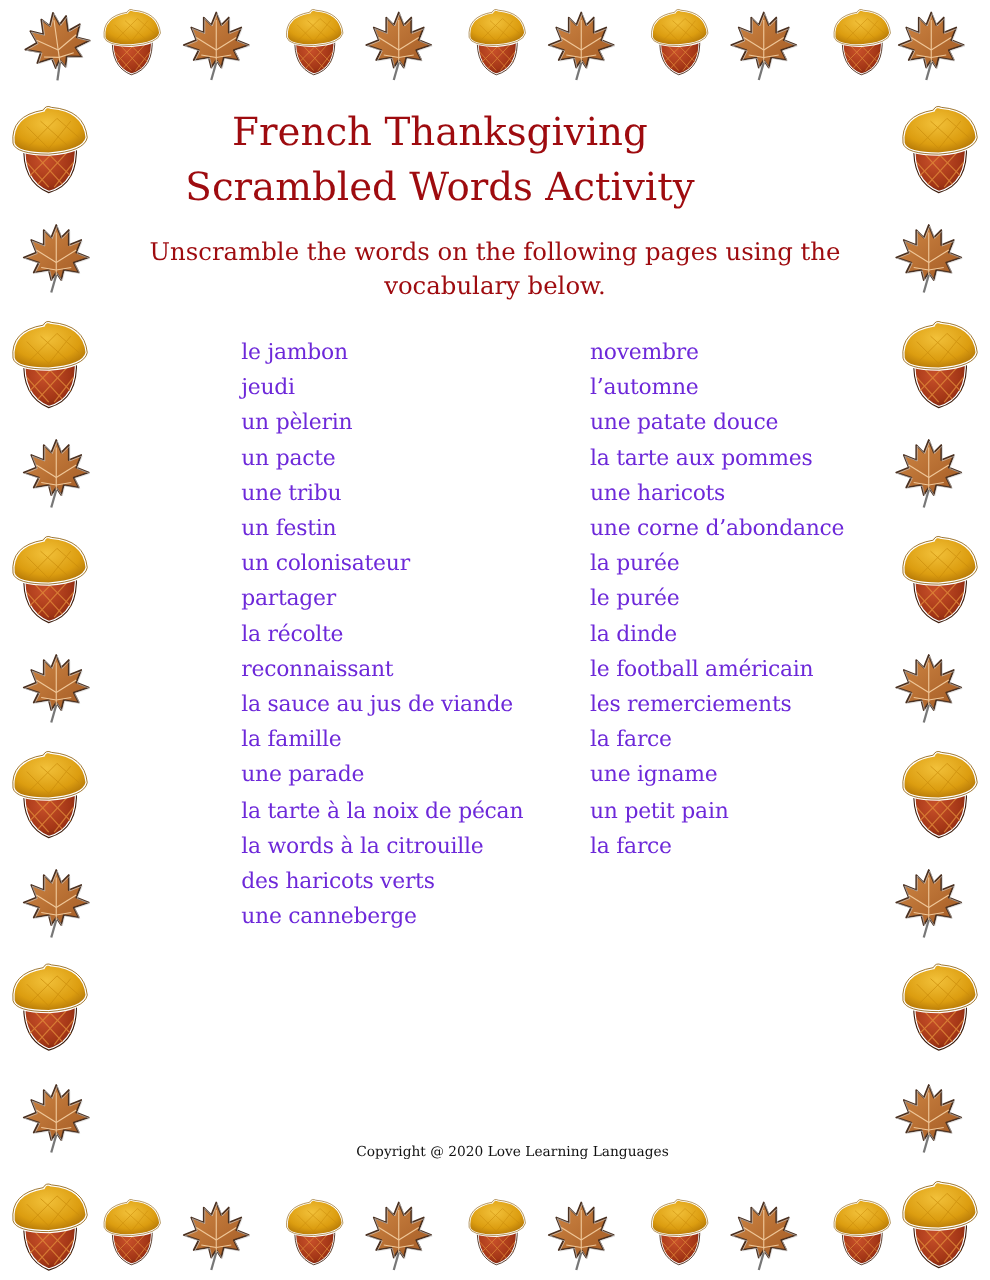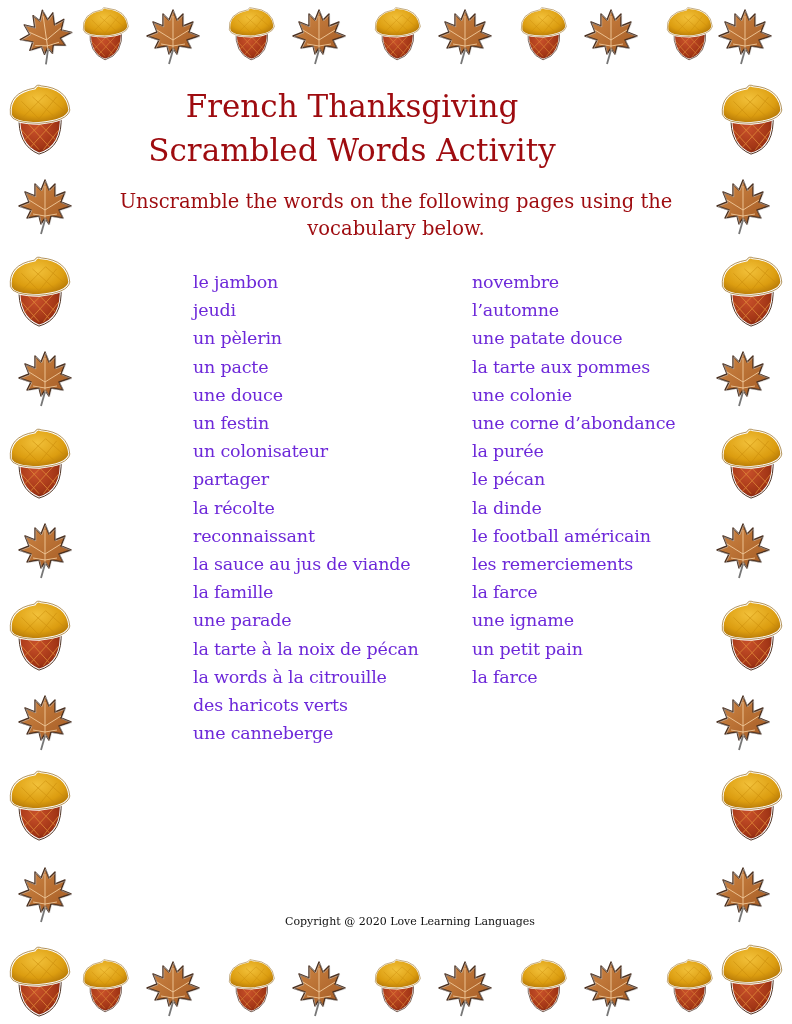--- a/index.html
+++ b/index.html
@@ -288,44 +288,44 @@
   <div>Scrambled Words Activity</div>
 </div>
 
 <div class="subtitle">Unscramble the words on the following pages using the vocabulary below.</div>
 
 <ul class="col col-left">
   <li>le jambon</li>
   <li>jeudi</li>
   <li>un pèlerin</li>
   <li>un pacte</li>
-  <li>une douce</li>
+  <li>une tribu</li>
   <li>un festin</li>
   <li>un colonisateur</li>
   <li>partager</li>
   <li>la récolte</li>
   <li>reconnaissant</li>
   <li>la sauce au jus de viande</li>
   <li>la famille</li>
   <li>une parade</li>
   <li>la tarte à la noix de pécan</li>
   <li>la words à la citrouille</li>
   <li>des haricots verts</li>
   <li>une canneberge</li>
 </ul>
 
 <ul class="col col-right">
   <li>novembre</li>
   <li>l’automne</li>
   <li>une patate douce</li>
   <li>la tarte aux pommes</li>
-  <li>une colonie</li>
+  <li>une haricots</li>
   <li>une corne d’abondance</li>
   <li>la purée</li>
-  <li>le pécan</li>
+  <li>le purée</li>
   <li>la dinde</li>
   <li>le football américain</li>
   <li>les remerciements</li>
   <li>la farce</li>
   <li>une igname</li>
   <li>un petit pain</li>
   <li>la farce</li>
 </ul>
 
 <div class="copyright">Copyright @ 2020 Love Learning Languages</div>

